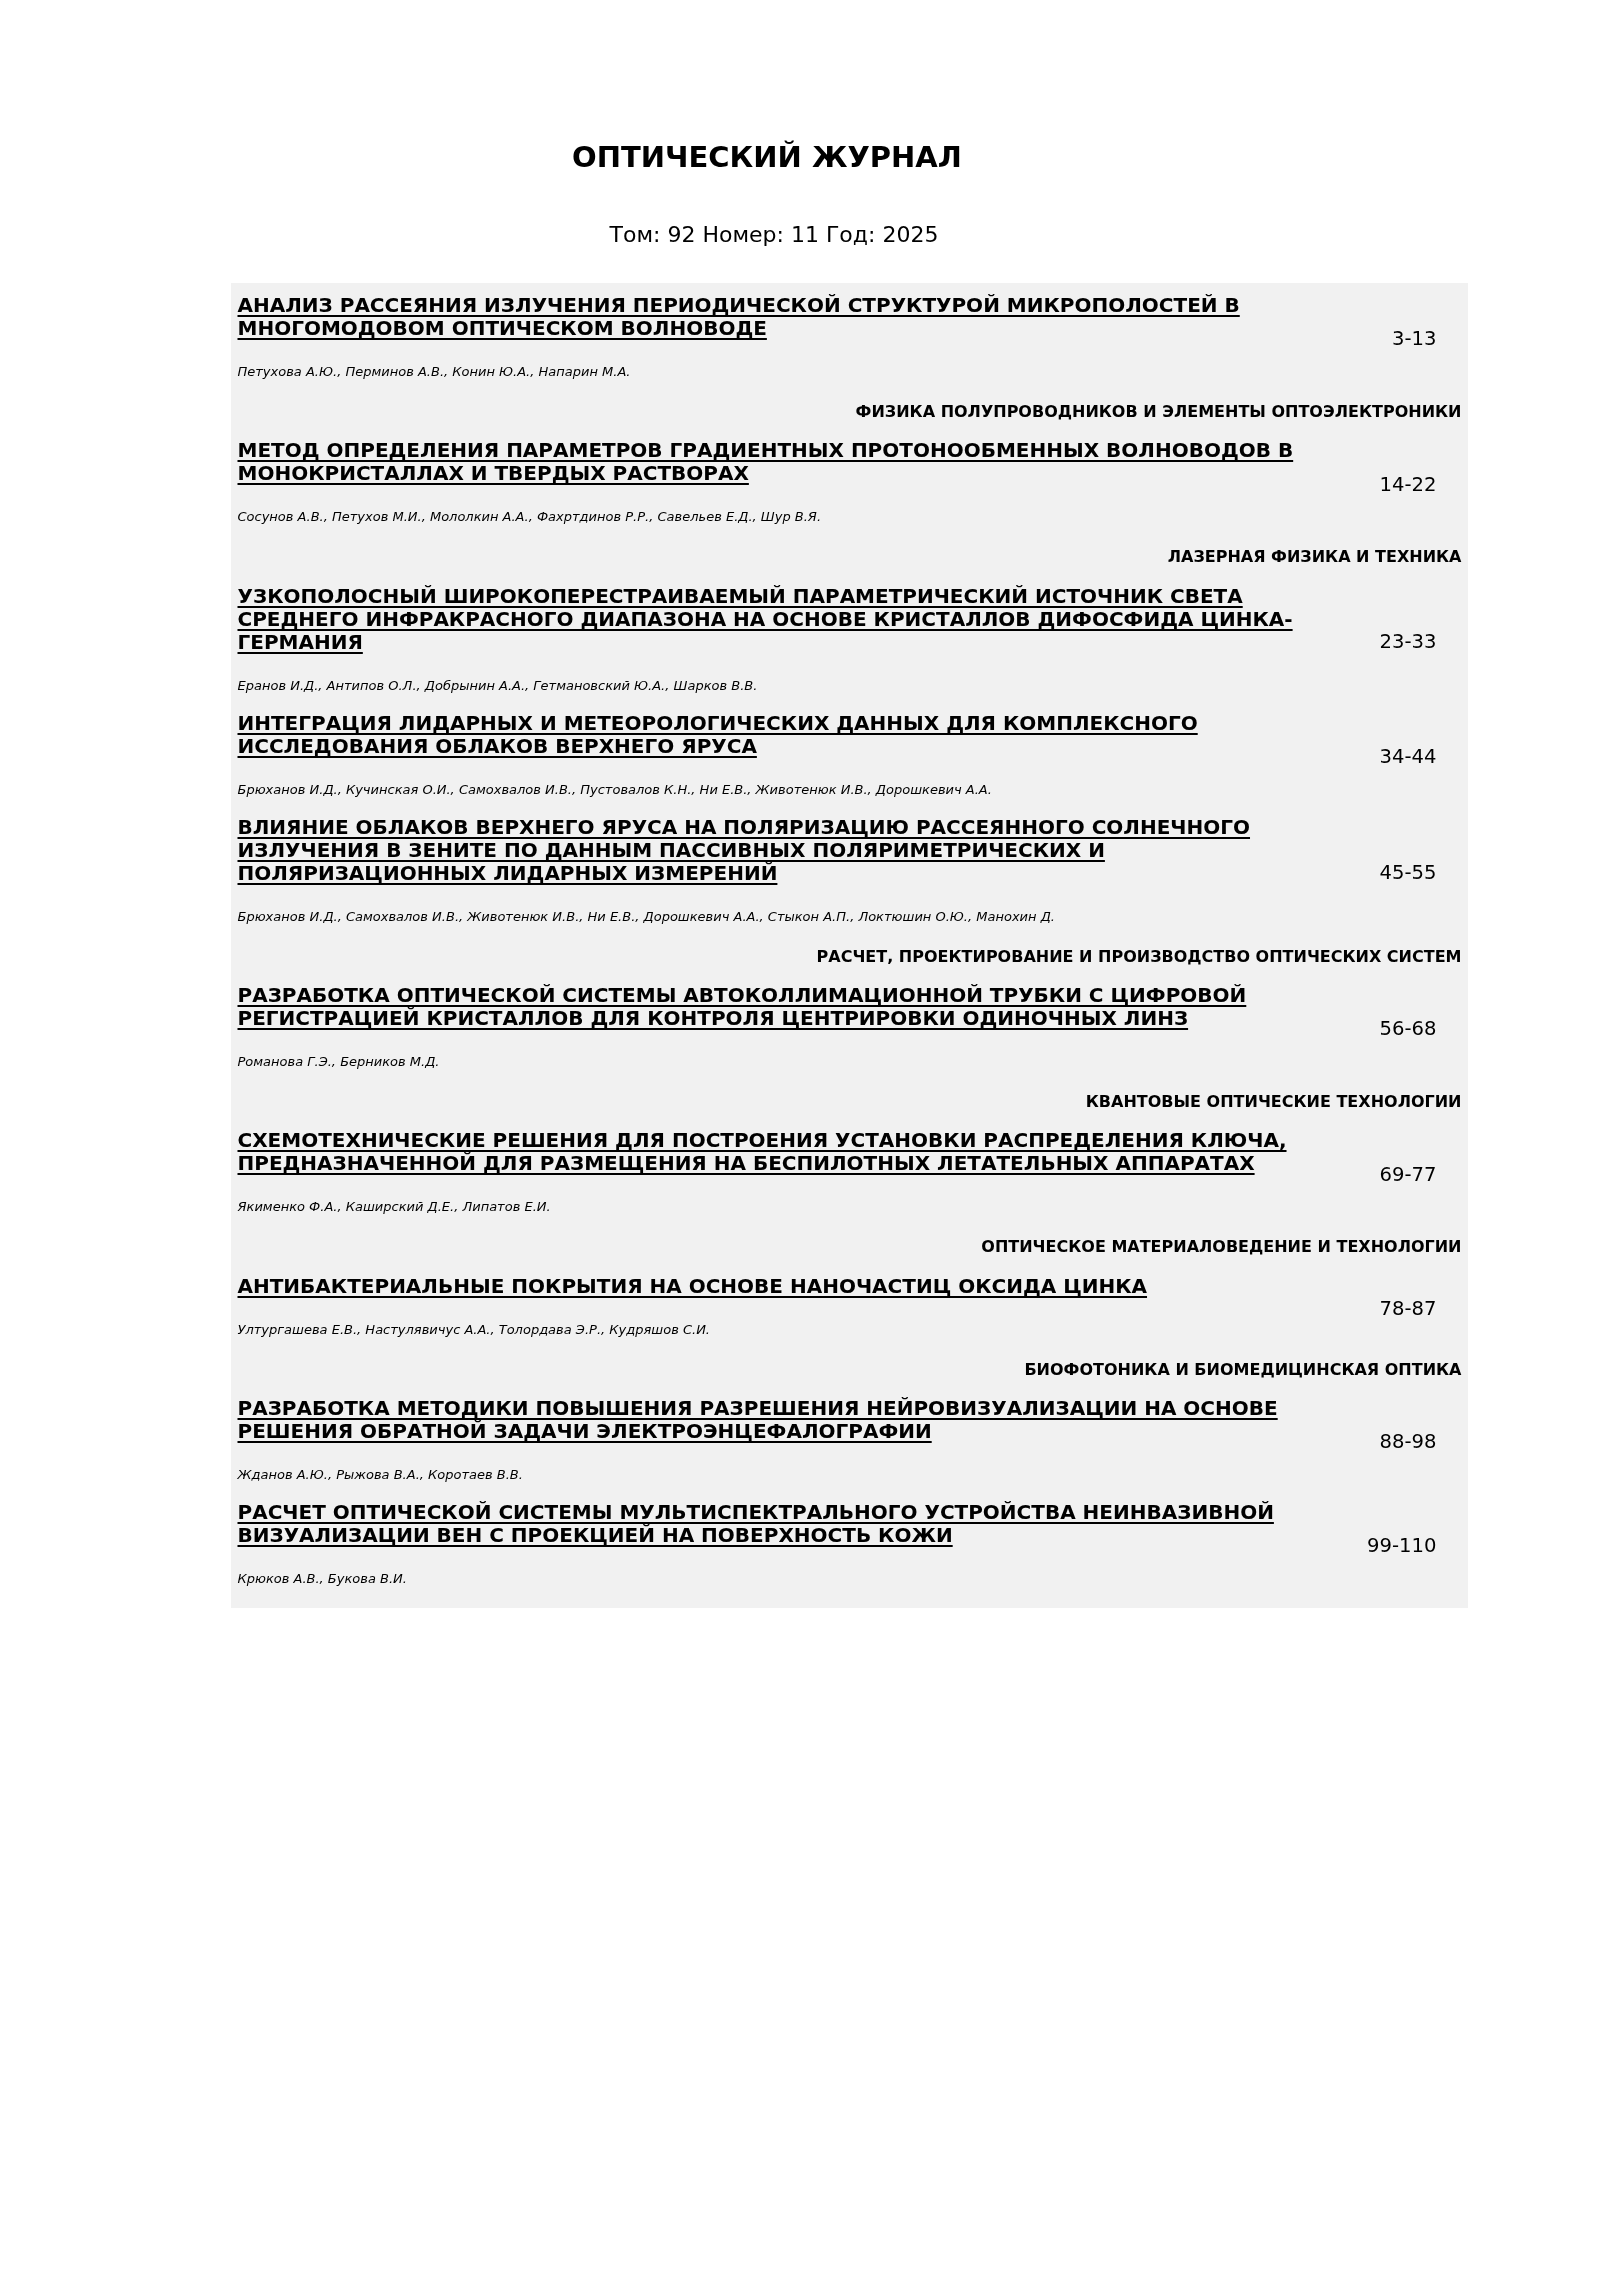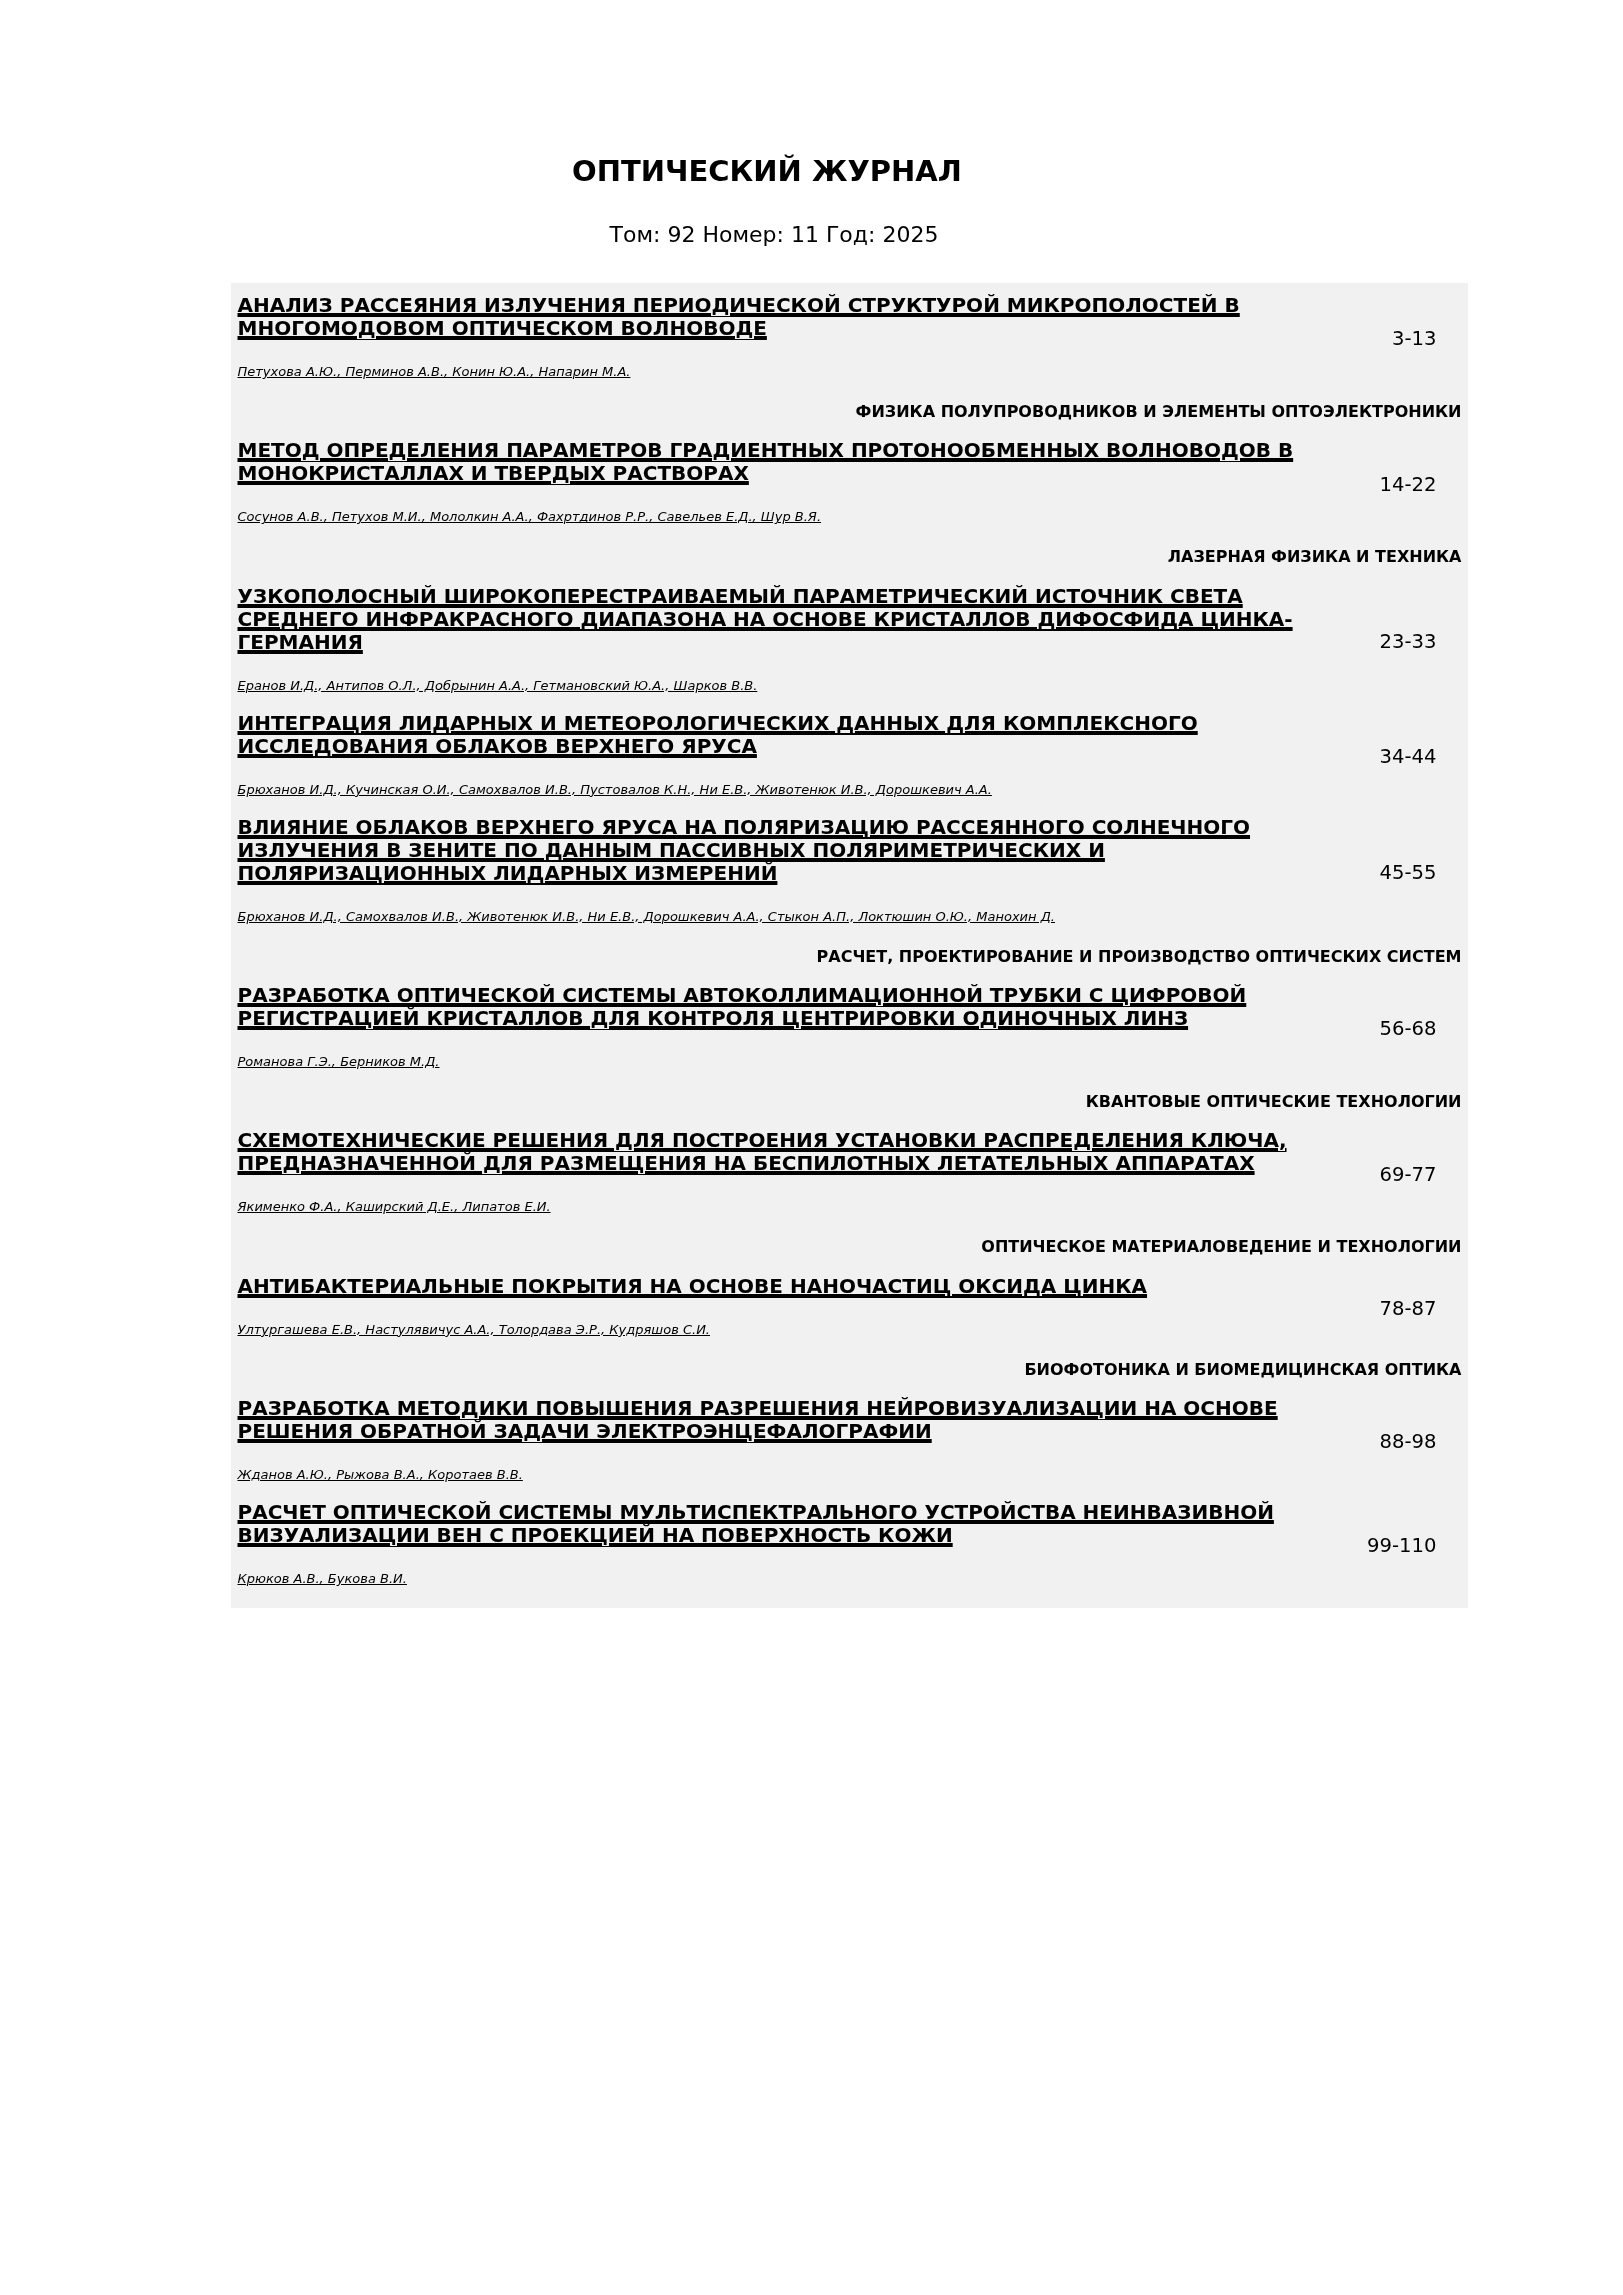--- a/index.html
+++ b/index.html
@@ -9,21 +9,21 @@
   }
   body {
     width: 1623px;
     height: 2295px;
     position: relative;
     font-family: "DejaVu Sans", "Liberation Sans", sans-serif;
     color: #000000;
   }
   .page-header {
     position: absolute;
-    top: 154px;
+    top: 140px;
     left: 0;
     width: 1534px;
     text-align: center;
   }
   .journal-title {
     font-size: 29px;
     font-weight: bold;
     letter-spacing: 0px;
   }
   .issue-info {
@@ -44,21 +44,20 @@
     padding: 3.9px 0 10.5px 0;
   }
   .toc-row {
     display: flex;
     padding: 7.2px 6.5px;
   }
   .row-main {
     flex: 1;
     min-width: 0;
     padding-right: 18.3px;
-    text-decoration: underline;
   }
   .row-pages {
     width: 111px;
     flex: none;
     display: flex;
     align-items: center;
     justify-content: flex-end;
     padding-right: 25px;
     font-size: 19.6px;
     white-space: nowrap;

